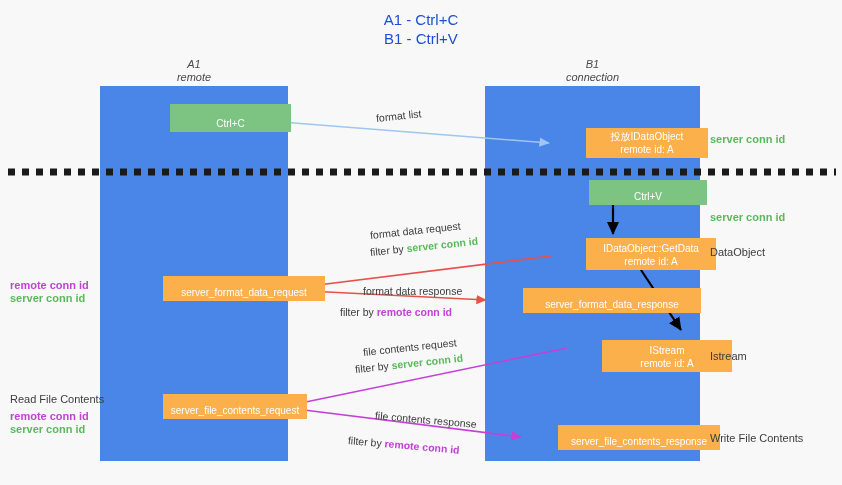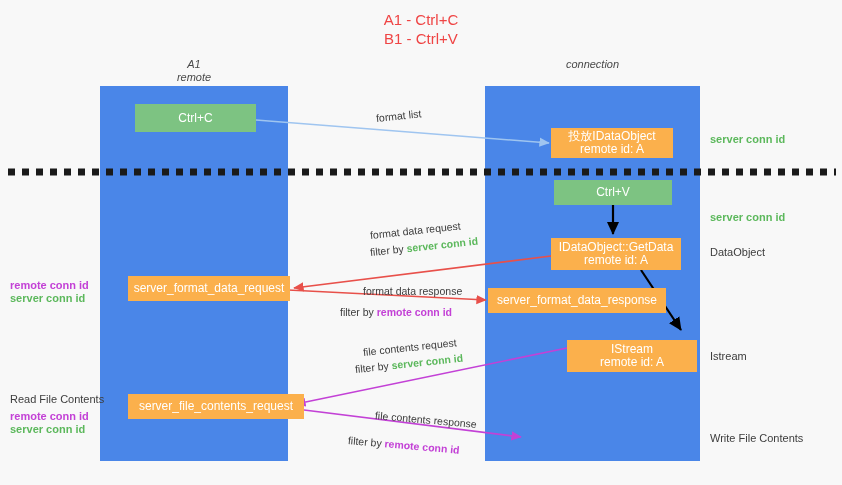--- a/index.html
+++ b/index.html
@@ -18,21 +18,21 @@
 
   
   .title {
     position: absolute;
     left: 0;
     top: 10px;
     width: 842px;
     text-align: center;
     font-size: 15px;
     line-height: 19px;
-    color: #ef4444;
+    color: #1d4ed8;
   }
 
   
   .lane-header {
     position: absolute;
     text-align: center;
     font-size: 11px;
     line-height: 13px;
     color: #4a4a4a;
     font-style: italic;
@@ -43,27 +43,28 @@
     position: absolute;
     background: #4a86e8;
   }
 
   
   .box {
     position: absolute;
     display: flex;
     flex-direction: column;
     align-items: center;
-    justify-content: center;
+    justify-content: flex-end;
     color: #ffffff;
-    font-size: 12px;
+    font-size: 10px;
     line-height: 13px;
     text-align: center;
     box-sizing: border-box;
     padding: 2px 4px;
+    margin-left: 35px;
   }
   .box.green { background: #7dc382; }
   .box.orange { background: #fbb04c; }
 
   
   .side-label {
     position: absolute;
     font-size: 11px;
     line-height: 14px;
     color: #3c3c3c;
@@ -107,20 +108,21 @@
   <div class="title">
     <div>A1 - Ctrl+C</div>
     <div>B1 - Ctrl+V</div>
   </div>
 
   <div class="lane-header" style="left:100px; top:58px; width:188px;">
     <div>A1</div>
     <div>remote</div>
   </div>
   <div class="lane-header" style="left:485px; top:58px; width:215px;">
+    <div>B1</div>
     <div>connection</div>
   </div>
 
   <div class="lane" style="left:100px; top:86px; width:188px; height:375px;"></div>
   <div class="lane" style="left:485px; top:86px; width:215px; height:375px;"></div>
 
   <svg class="overlay" viewBox="0 0 842 485">
     <defs>
       <marker id="ah-blue" markerWidth="7" markerHeight="7" refX="6" refY="3.2" orient="auto" markerUnits="strokeWidth">
         <path d="M0,0.3 L6.5,3.2 L0,6.1 z" fill="#9fc5f0"></path>
@@ -177,24 +179,27 @@
 
   <div class="box orange" style="left:488px; top:288px; width:178px; height:25px;">
     <span>server_format_data_response</span>
   </div>
 
   <div class="box orange" style="left:567px; top:340px; width:130px; height:32px;">
     <span>IStream</span>
     <span>remote id: A</span>
   </div>
 
-  <div class="box orange" style="left:128px; top:394px; width:176px; height:25px;">
+  <div class="box orange" style="left:128px; top:394px; width:144px; height:25px;">
     <span>server_file_contents_request</span>
   </div>
 
+  <div class="box orange" style="left:523px; top:425px; width:162px; height:25px;">
+    <span>server_file_contents_response</span>
+  </div>
 
   <div class="flow-label rot-up" style="left:376px; top:111px;">
     <span>format list</span>
   </div>
 
   <div class="flow-label rot-up" style="left:370px; top:228px;">
     <span>format data request</span>
   </div>
   <div class="flow-label rot-up" style="left:370px; top:245px;">
     <span>filter by </span><span class="conn-server">server conn id</span>

